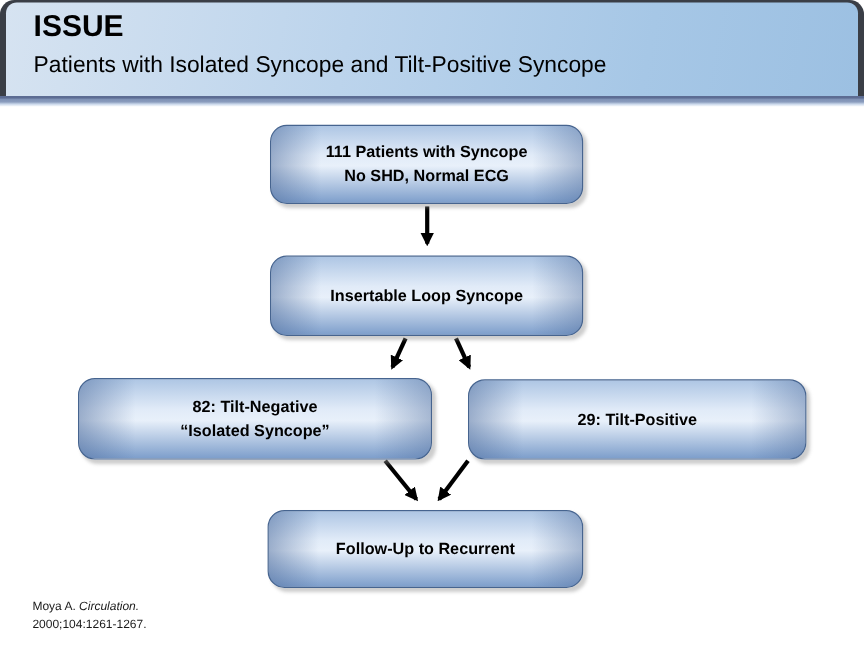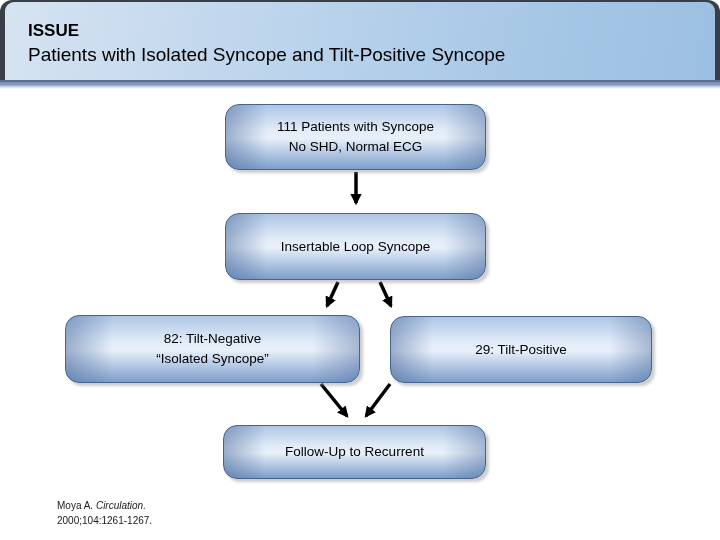--- a/index.html
+++ b/index.html
@@ -13,57 +13,57 @@
     position:absolute;top:0;left:0;width:720px;height:80px;
     background:#3a3e46;border-radius:12px 12px 0 0;
   }
   .header{
     position:absolute;top:2px;left:5px;width:710px;height:78px;
     border-radius:9px 9px 0 0;
     background:linear-gradient(100deg,#d6e3f1 0%,#bcd4ec 40%,#a6c7e6 75%,#9cc0e2 100%);
   }
   .title{
     position:absolute;left:23px;top:6px;
-    font-size:17px;font-weight:bold;color:#000;margin-top:13px;
+    font-size:25px;font-weight:bold;color:#000;
   }
   .subtitle{
     position:absolute;left:23px;top:42px;
     font-size:19px;font-weight:normal;color:#000;white-space:nowrap;
   }
   .divider{
     position:absolute;top:80px;left:0;width:720px;height:9px;
     background:linear-gradient(to bottom,
       #5c6c93 0%,#5c6c93 18%,
       #7e91b5 30%,#8a9cbd 55%,
       #c9d7ea 75%,#ffffff 100%);
   }
   
   .fbox{
     position:absolute;
     display:flex;flex-direction:column;align-items:center;justify-content:center;
-    font-size:13.5px;font-weight:normal;color:#000;line-height:1.45;
+    font-size:13.5px;font-weight:bold;color:#000;line-height:1.45;
     border:1.5px solid #46648f;border-radius:14px;
     background:
       linear-gradient(to right, rgba(78,108,156,0.50) 0%, rgba(255,255,255,0) 16%,
                       rgba(255,255,255,0) 84%, rgba(78,108,156,0.42) 100%),
       linear-gradient(to bottom, #aec6e4 0%, #e1ebf8 38%, #e8f0fa 52%, #7d9ecb 100%);
     box-shadow:3px 3px 3px rgba(145,145,145,0.45);
     box-sizing:border-box;
   }
   #box-patients{left:225px;top:104px;width:261px;height:66px;}
   #box-tilt    {left:225px;top:213px;width:261px;height:67px;}
   #box-negative{left:65px; top:315px;width:295px;height:68px;}
-  #box-positive{left:390px;top:316px;width:262px;height:67px;}
-  #box-follow  {left:223px;top:425px;width:263px;height:54px;}
+  #box-positive{left:390px;top:316px;width:282px;height:67px;}
+  #box-follow  {left:223px;top:425px;width:263px;height:65px;}
   
   .arrow-layer{position:absolute;top:0;left:0;width:720px;height:540px;pointer-events:none;}
   
   .citation{
     position:absolute;left:27px;top:498px;
-    font-size:10px;color:#1a1a1a;line-height:15px;margin-left:30px;
+    font-size:10px;color:#1a1a1a;line-height:15px;
   }
   .citation .it{font-style:italic;}
 </style>
 </head>
 <body>
 
 <div class="slide">
 
   <div class="header-frame"></div>
   <div class="header">

